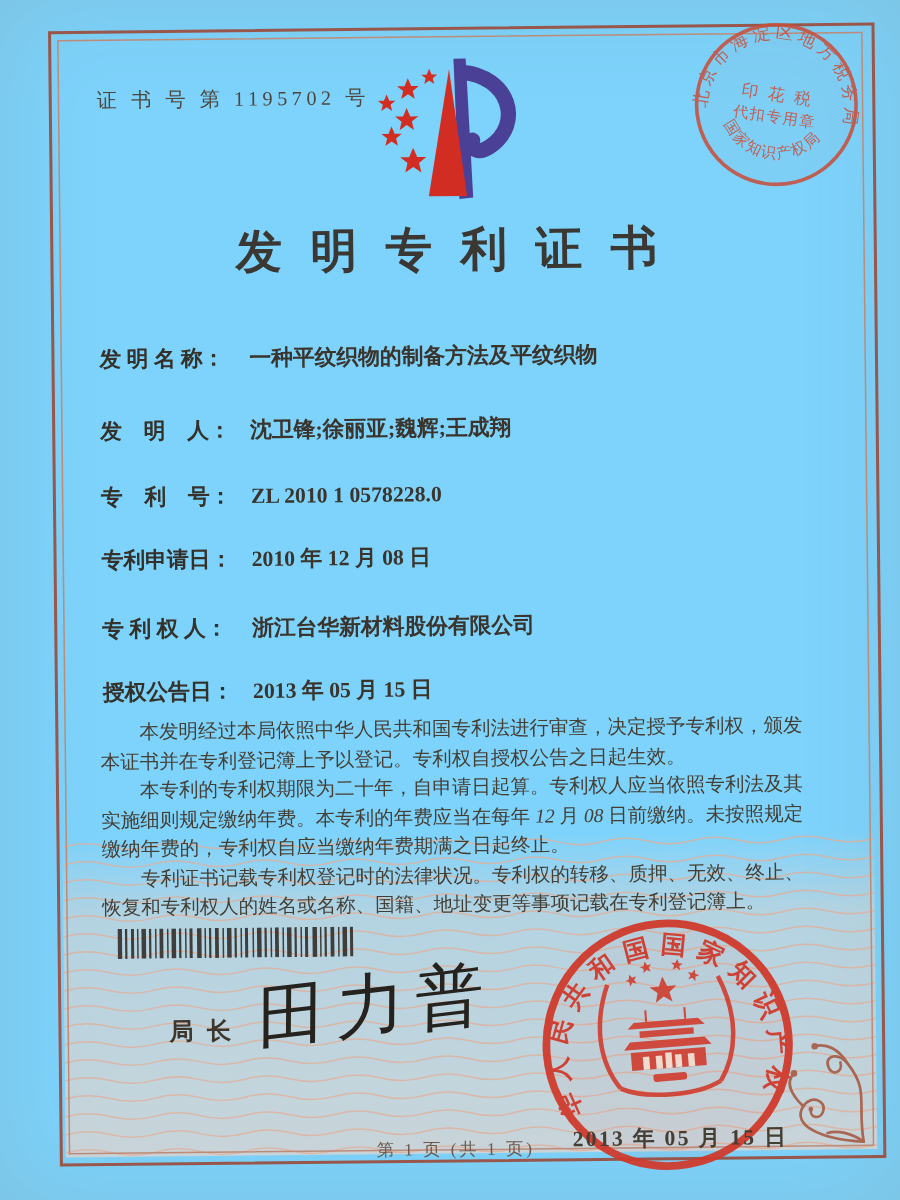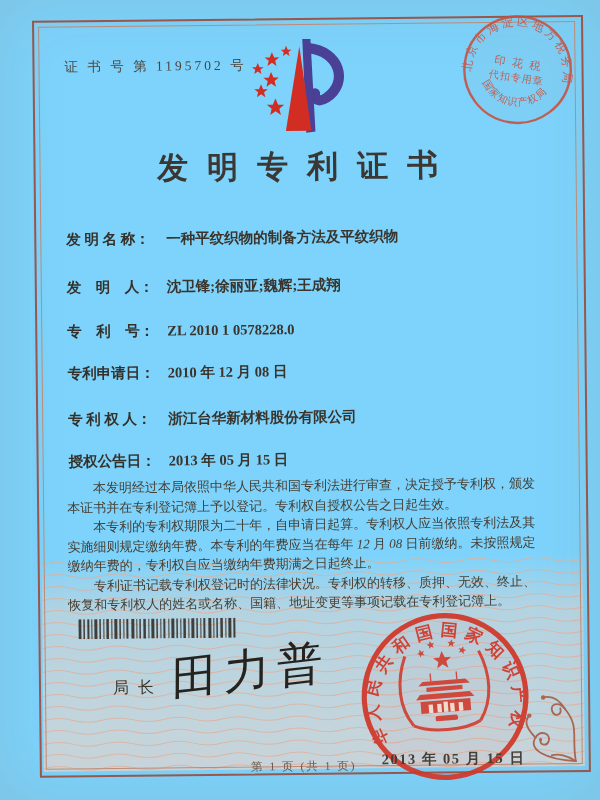--- a/index.html
+++ b/index.html
@@ -20,21 +20,21 @@
   .logo{position:absolute;left:247px;top:32px;width:112px;height:112px;}
   .tax-stamp{position:absolute;left:463px;top:14px;width:116px;height:116px;transform:rotate(9deg);opacity:.88;}
   .title{position:absolute;left:0;top:146px;width:100%;text-align:center;
     font-size:31px;font-weight:600;color:#3b3733;letter-spacing:19px;text-indent:19px;}
   .frow{position:absolute;left:68px;width:480px;height:22px;font-size:14.5px;color:#3a342c;}
   .flabel{display:inline-block;width:100px;font-weight:700;color:#34302a;}
   .fvalue{font-weight:600;color:#3a342c;}
   .body-text{position:absolute;left:66px;top:476px;width:476px;font-size:13px;line-height:19.5px;color:#453e33;}
   .body-text p{margin:0;text-indent:2em;font-style:oblique 6deg;}
   .barcode{position:absolute;left:76px;top:617px;width:158px;height:20px;opacity:.85;}
-  .signer{position:absolute;left:110px;top:676px;font-size:16px;letter-spacing:9px;color:#3c362d;}
+  .signer{position:absolute;left:110px;top:676px;font-size:16px;letter-spacing:9px;color:#3c362d;font-weight:bold;}
   .signature{position:absolute;left:168px;top:636px;width:220px;font-size:46px;letter-spacing:7px;
     color:#26231f;transform:rotate(-6deg) skewX(-7deg);font-weight:400;}
   .seal{position:absolute;left:356px;top:612px;width:172px;height:172px;transform:rotate(-4deg);opacity:.93;}
   .seal-date{position:absolute;left:378px;top:751px;font-size:14.5px;letter-spacing:1.5px;color:#453e35;font-weight:600;}
   .footer{position:absolute;left:0;top:759px;width:100%;text-align:center;font-size:11.5px;
     letter-spacing:2px;color:#6a594c;}
   .flourish{position:absolute;left:496px;top:686px;width:80px;height:82px;}
 </style>
 </head>
 <body>

